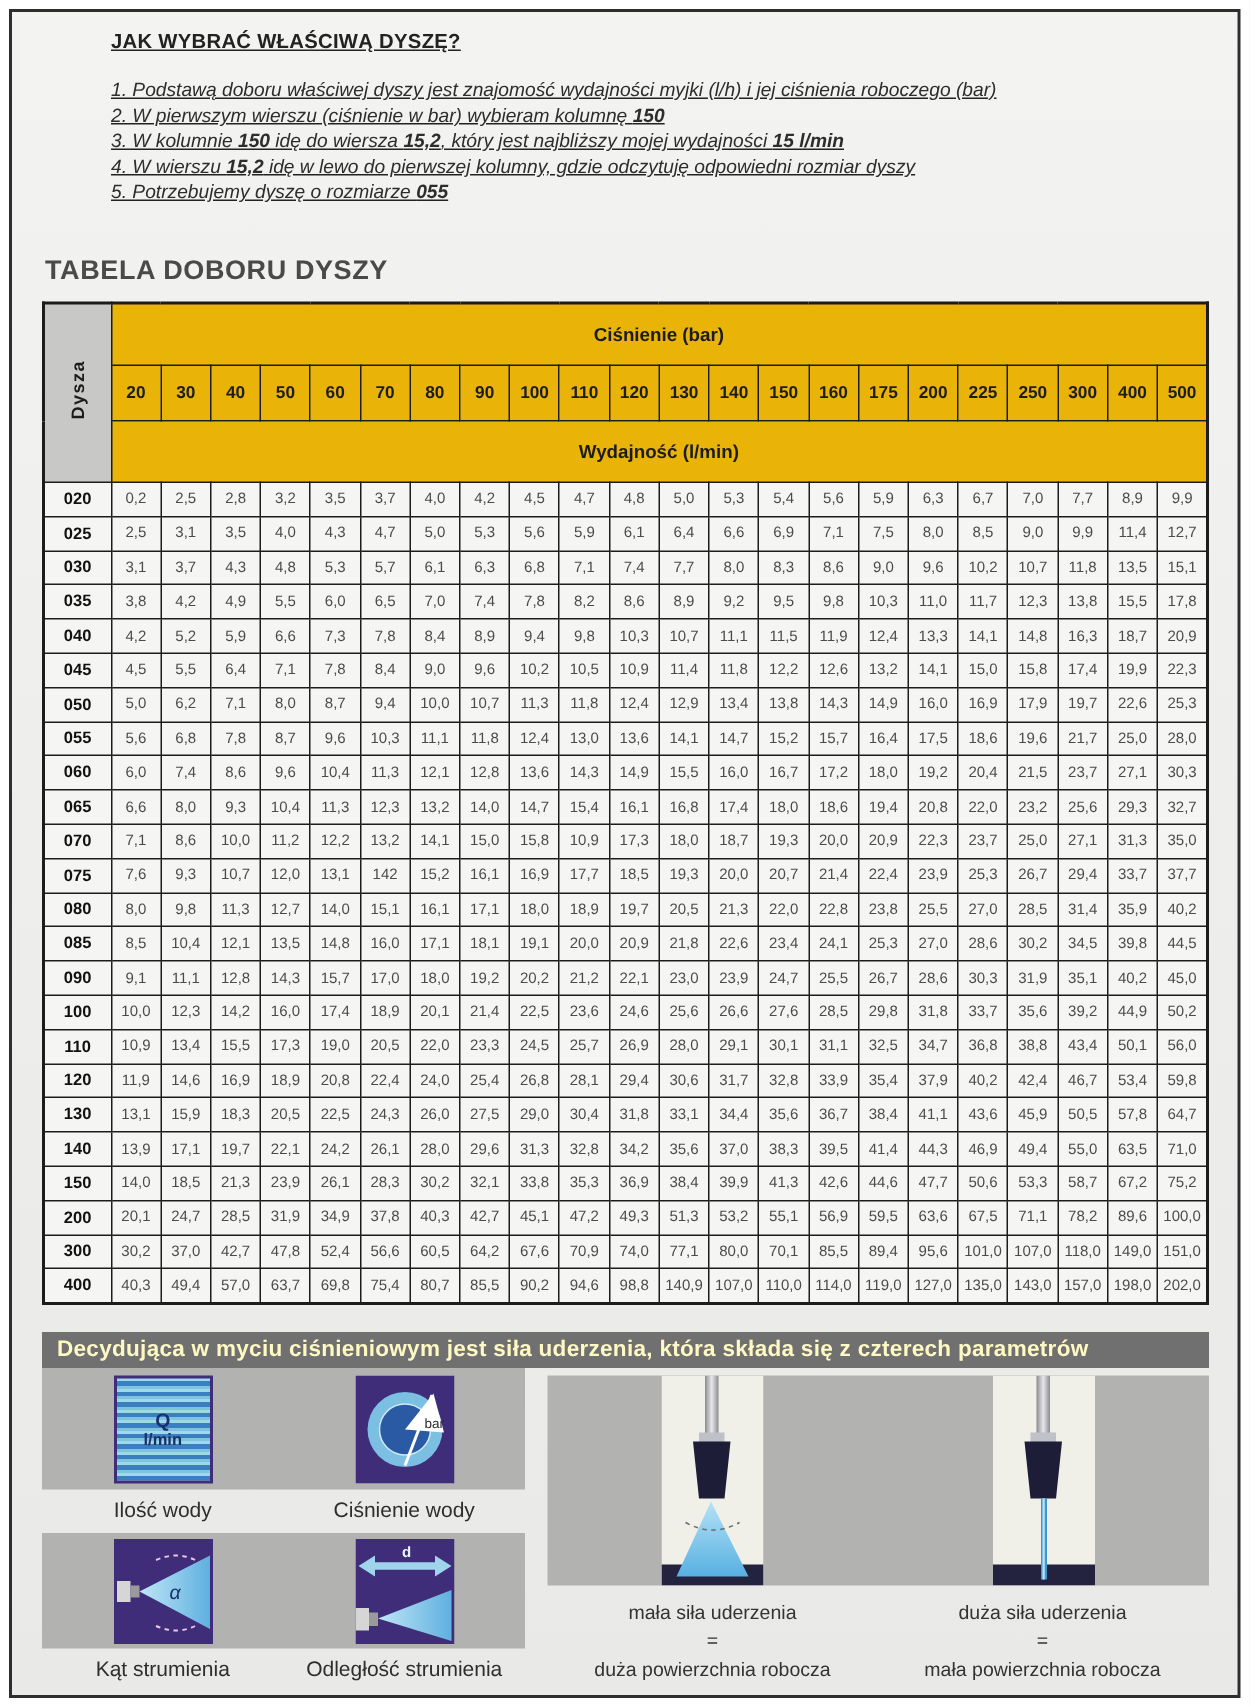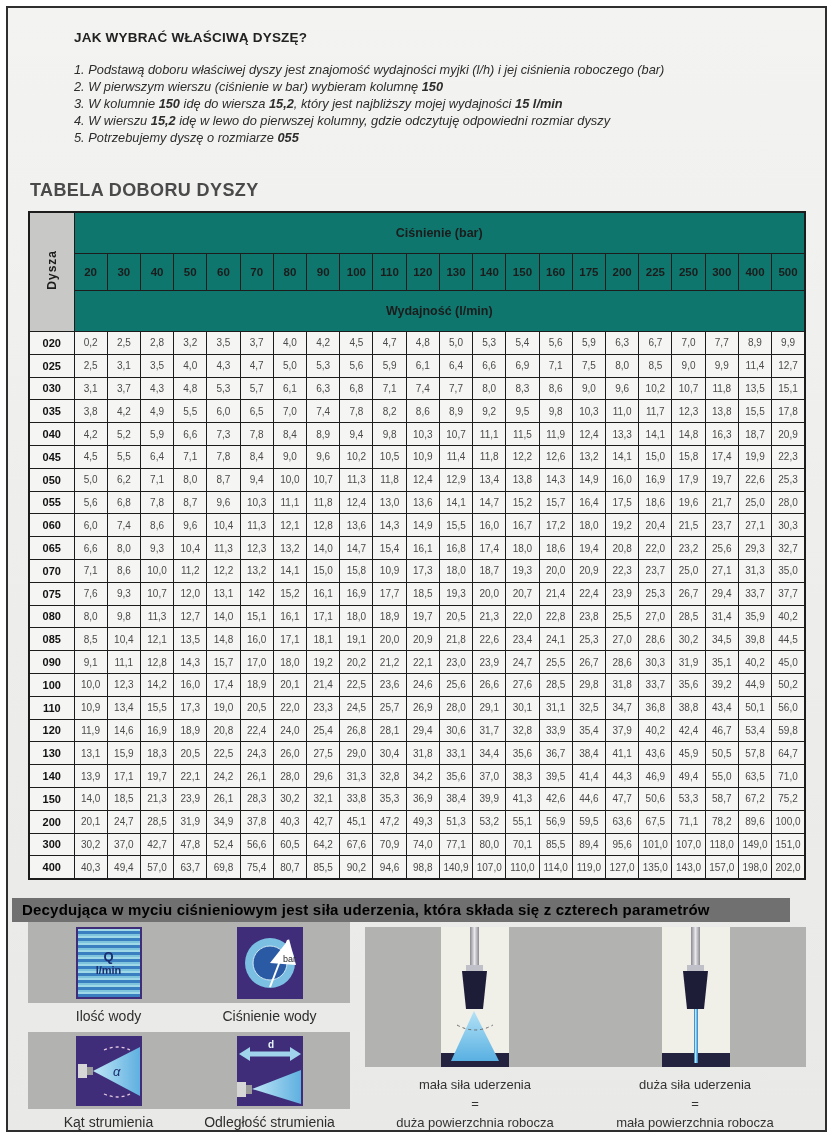--- a/index.html
+++ b/index.html
@@ -9,43 +9,43 @@
     -webkit-font-smoothing:antialiased;
   }
   .frame{
     position:relative;box-sizing:border-box;
     width:821px;height:1126px;margin:6px;
     border:2px solid #2e2e2e;
     background:linear-gradient(180deg,#f3f3f1 0%,#ededeb 55%,#e9e9e7 100%);
     overflow:hidden;
   }
   
-  .intro{margin:22px 0 0 66px;color:#222;}
+  .intro{margin:12px 0 0 66px;color:#222;text-decoration:underline;}
   .intro-title{font-size:13.5px;font-weight:bold;letter-spacing:.2px;margin-bottom:16px;}
   .step{font-size:12.8px;line-height:17px;color:#2d2d2d;}
   .step.it{font-style:italic;}
   .step .b{font-weight:bold;}
   
   .table-title{margin:34px 0 10px 22px;font-size:18px;font-weight:bold;color:#4a4a4a;letter-spacing:.4px;}
   table.nozzle{
     margin-left:20px;width:778px;border-collapse:collapse;table-layout:fixed;
     border:2px solid #1c1c1c;background:#f5f5f3;
   }
   table.nozzle th,table.nozzle td{border:1px solid #1c1c1c;padding:0;text-align:center;}
-  .hdr{background:#0f766e;margin-left:48px;}
+  .hdr{background:#eab308;margin-left:48px;}
   th.span-hdr{height:40px;font-size:12.5px;font-weight:bold;color:#1c1c1c;}
   th.pnum{height:36px;font-size:11.5px;font-weight:bold;color:#1c1c1c;}
   th.corner{width:45px;background:#c8c8c6;}
   .vert{writing-mode:vertical-rl;transform:rotate(180deg);font-size:12px;font-weight:bold;color:#1c1c1c;letter-spacing:1px;display:inline-block;}
   tbody th.rl{height:21.8px;font-size:11px;font-weight:bold;color:#111;background:#f5f5f3;}
   tbody td{height:21.8px;font-size:10px;color:#4b4b4b;background:#f5f5f3;}
   
   .banner{
-    margin:18px 0 0 4px;width:778px;height:24px;box-sizing:border-box;
-    background:#707070;color:#000000;font-size:15px;font-weight:bold;
+    margin:18px 0 0 20px;width:778px;height:24px;box-sizing:border-box;
+    background:#707070;color:#fef9c3;font-size:15px;font-weight:bold;
     line-height:24px;padding-left:10px;letter-spacing:.2px;
   }
   .bottom{display:flex;margin-left:20px;}
   .left-col{width:322px;}
   .right-col{width:441px;margin-left:15px;}
   .icon-panel{width:322px;background:#b2b2b0;display:flex;justify-content:space-around;align-items:center;}
   .panel1{height:81px;}
   .panel2{height:77px;margin-top:3px;}
   .label-row{display:flex;height:26px;align-items:center;justify-content:space-between;}
   .label-row div{width:161px;text-align:center;font-size:14px;color:#2e2e2e;}

